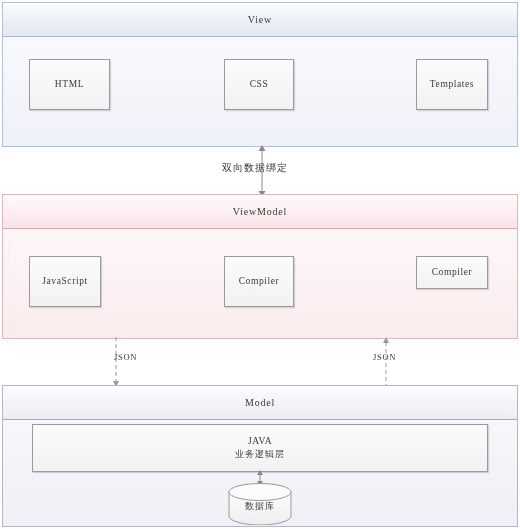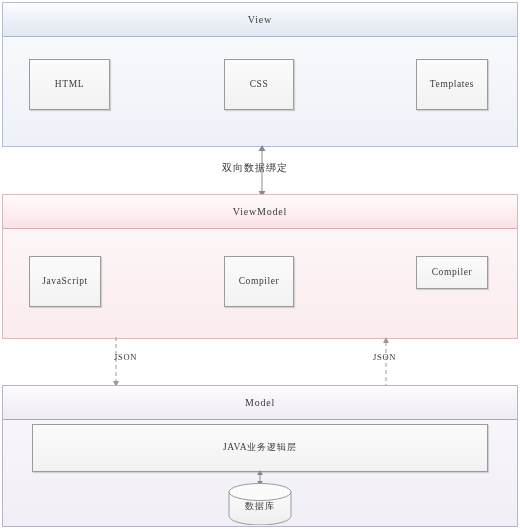--- a/index.html
+++ b/index.html
@@ -122,20 +122,21 @@
   .node-javascript { left: 29px;  top: 256px; width: 72px; height: 51px; }
   .node-runtime    { left: 224px; top: 256px; width: 70px; height: 51px; }
   .node-compiler   { left: 416px; top: 256px; width: 72px; height: 33px; }
 
   
   .node-java {
     left: 32px;
     top: 424px;
     width: 456px;
     height: 48px;
+    flex-direction: column;
     font-size: 9.5px;
   }
   .node-java .line-2 {
     font-family: "DejaVu Sans", "Liberation Sans", sans-serif;
     font-size: 9px;
     letter-spacing: 1px;
   }
 
   
   .db {

